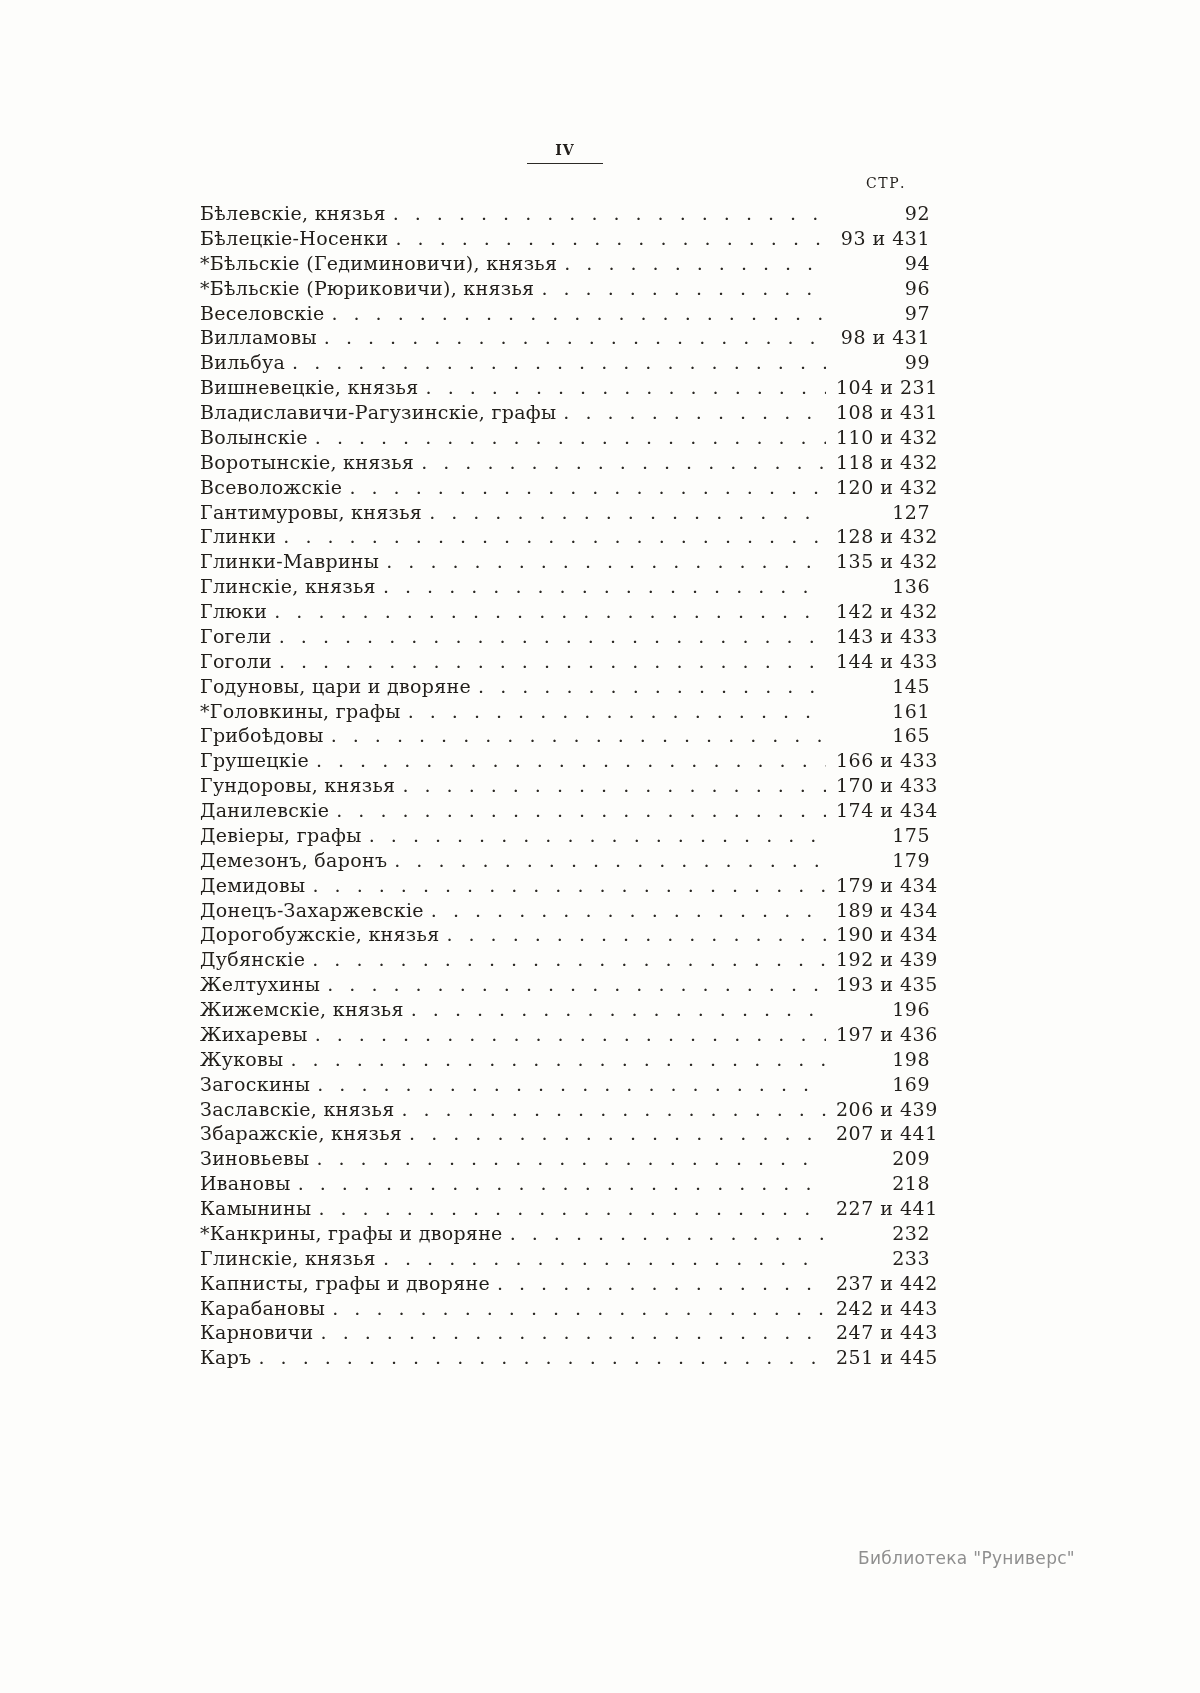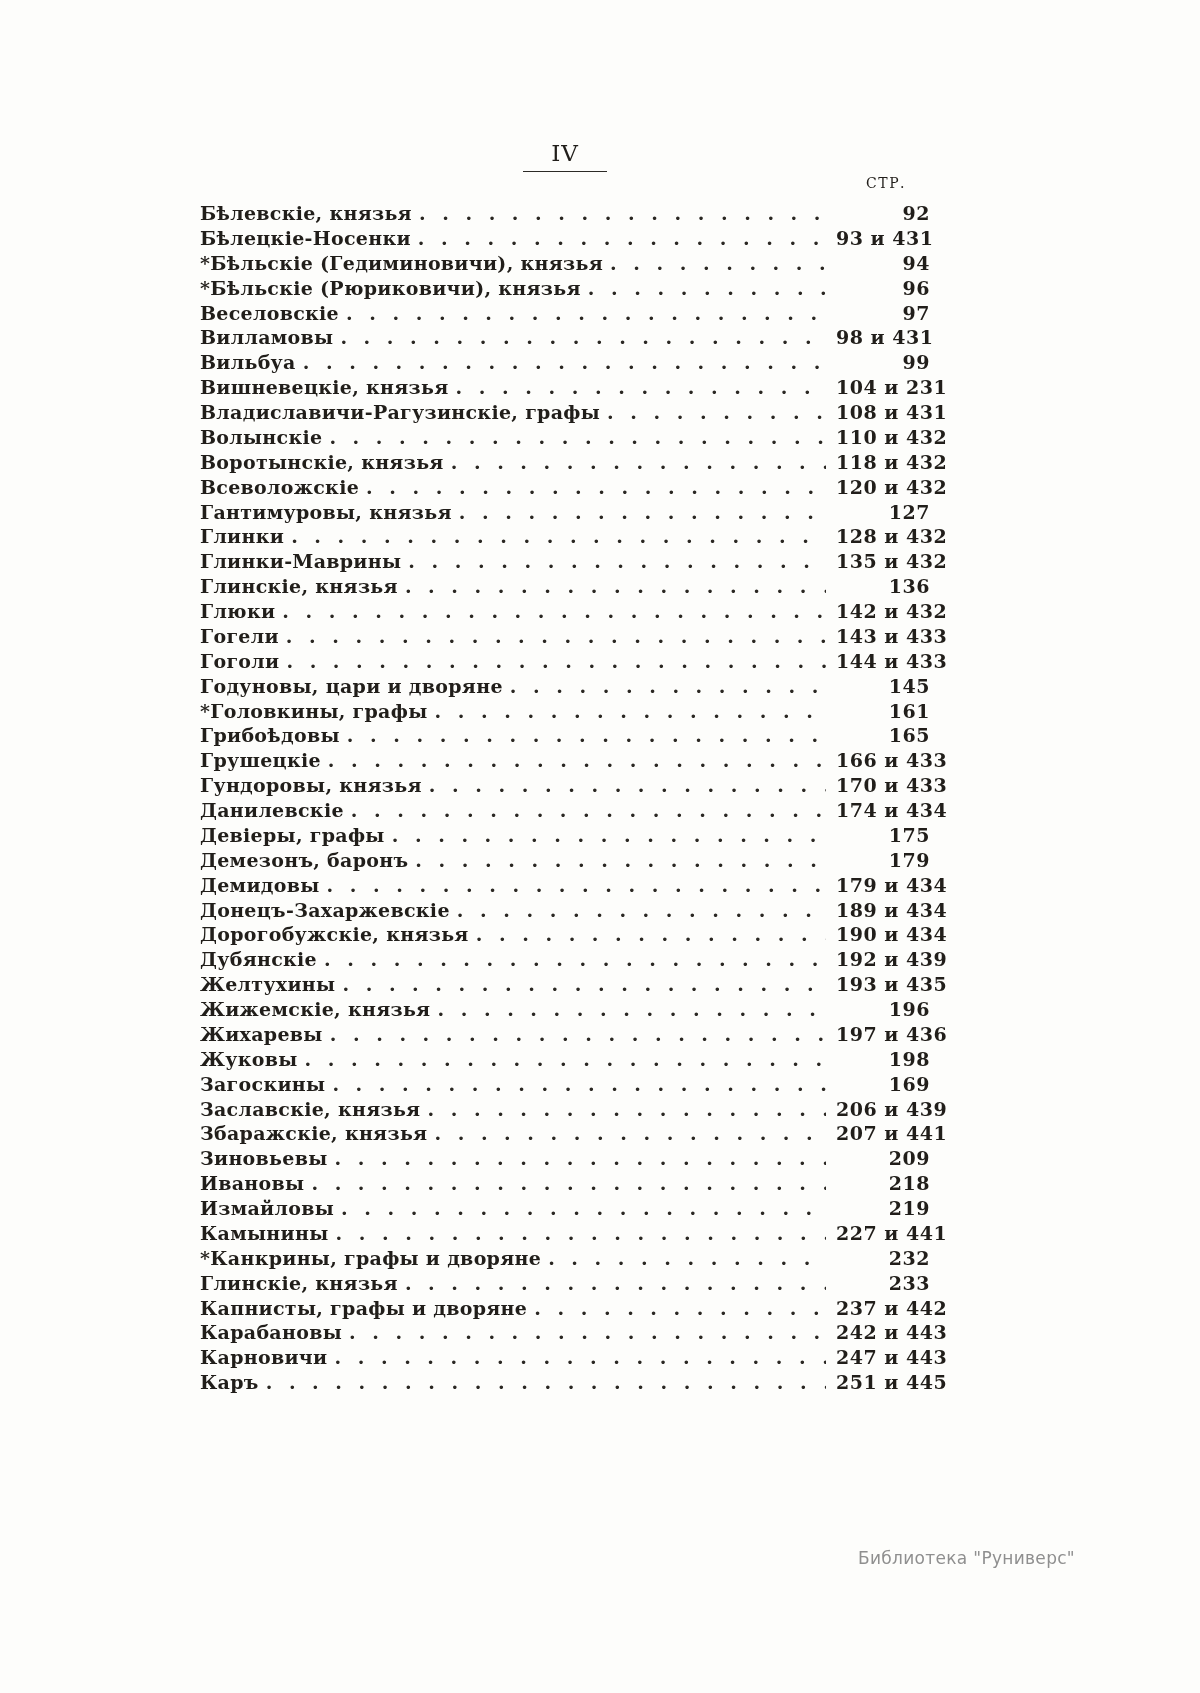--- a/index.html
+++ b/index.html
@@ -21,22 +21,22 @@
   
   .folio-wrap {
     position: absolute;
     top: 140px;
     left: 200px;
     width: 730px;
     text-align: center;
   }
   .folio {
     display: inline-block;
-    font-weight: normal;
-    font-size: 23px;
+    font-weight: bold;
+    font-size: 14px;
     letter-spacing: 1px;
     padding: 0 28px 5px 28px;
     border-bottom: 1.5px solid #2c2a26;
   }
 
   
   .col-header {
     position: absolute;
     top: 175px;
     left: 200px;
@@ -46,21 +46,20 @@
     letter-spacing: 1.5px;
     font-weight: normal;
   }
 
   
   .toc {
     position: absolute;
     top: 201px;
     left: 200px;
     width: 730px;
-    font-weight: bold;
   }
   .row {
     display: flex;
     align-items: baseline;
     height: 24.88px;
     font-size: 19px;
     line-height: 24.88px;
   }
   .name {
     white-space: nowrap;
@@ -342,25 +341,20 @@
     <span class="leader"></span>
     <span class="pages">209</span>
   </div>
 
   <div class="row">
     <span class="name">Ивановы</span>
     <span class="leader"></span>
     <span class="pages">218</span>
   </div>
 
-  <div class="row">
-    <span class="name">Измайловы</span>
-    <span class="leader"></span>
-    <span class="pages">219</span>
-  </div>
 
   <div class="row">
     <span class="name">Камынины</span>
     <span class="leader"></span>
     <span class="pages">227 и 441</span>
   </div>
 
   <div class="row">
     <span class="name">*Канкрины, графы и дворяне</span>
     <span class="leader"></span>

